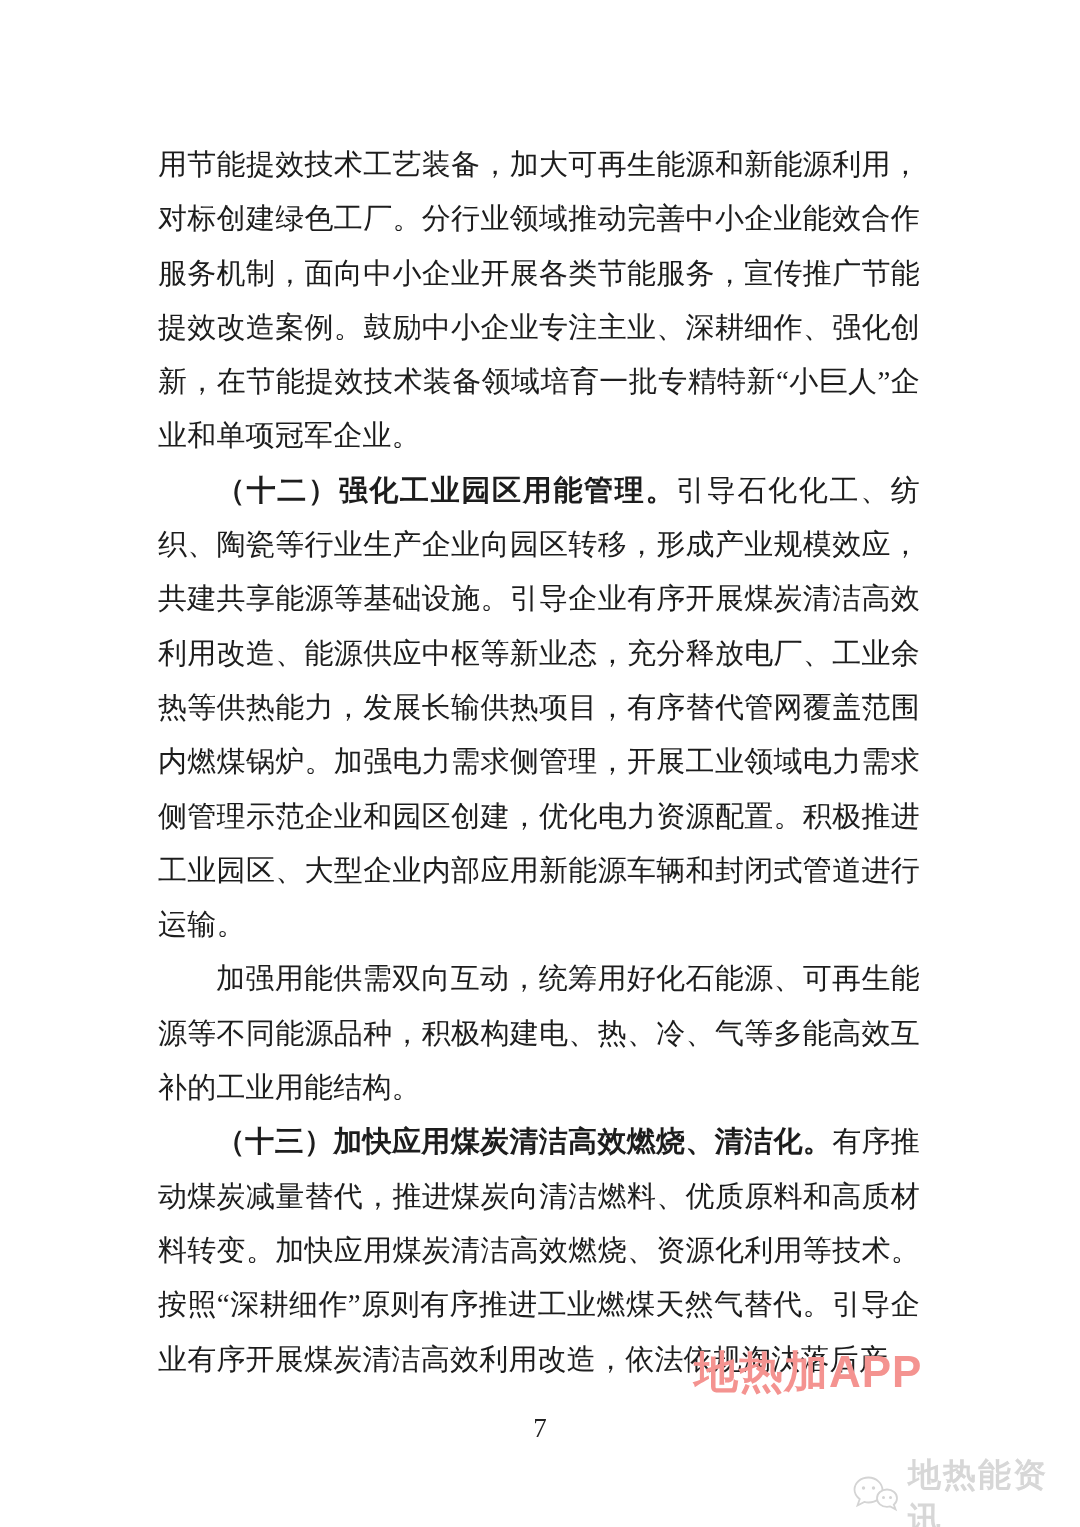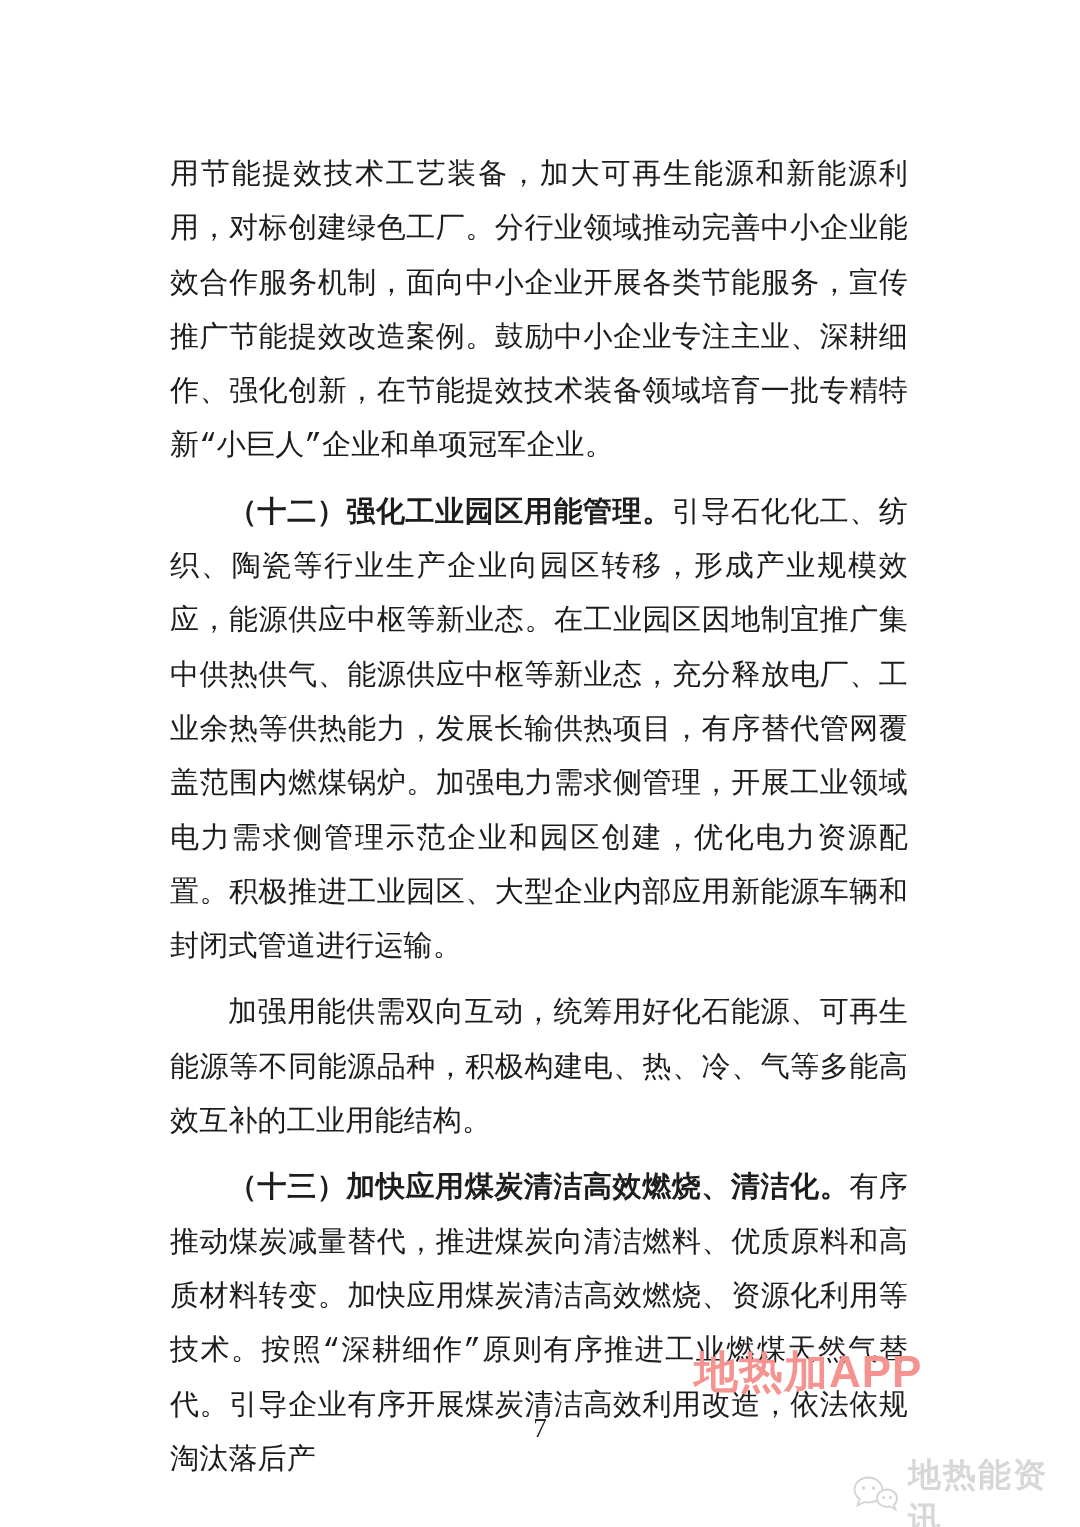--- a/index.html
+++ b/index.html
@@ -21,23 +21,22 @@
     top: 137px;
     width: 762px;
     font-size: 29px;
     line-height: 54.3px;
     color: #1d1d1d;
     text-align: justify;
     text-justify: inter-ideograph;
     letter-spacing: 0.2px;
   }
   .document-body p {
-    margin: 12px;
+    margin: 0;
     padding: 0;
-    font-family: Liberation Mono, monospace;
   }
   .para.indent {
     text-indent: 2em;
   }
   .run-bold {
     font-weight: bold;
   }
   .heading {
     font-weight: bold;
   }
@@ -84,21 +83,21 @@
     letter-spacing: 2px;
   }
 </style>
 </head>
 <body>
 
 <div class="page">
 
   <div class="document-body">
       <p class="para"><span>用节能提效技术工艺装备，加大可再生能源和新能源利用，对标创建绿色工厂。分行业领域推动完善中小企业能效合作服务机制，面向中小企业开展各类节能服务，宣传推广节能提效改造案例。鼓励中小企业专注主业、深耕细作、强化创新，在节能提效技术装备领域培育一批专精特新“小巨人”企业和单项冠军企业。</span></p>
-      <p class="para indent"><span class="run-bold">（十二）强化工业园区用能管理。</span><span>引导石化化工、纺织、陶瓷等行业生产企业向园区转移，形成产业规模效应，能源供应中枢等新业态。在工业园区因地制宜推广集中供热供气、能源供应中枢等新业态，充分释放电厂、工业余热等供热能力，发展长输供热项目，有序替代管网覆盖范围内燃煤锅炉。加强电力需求侧管理，开展工业领域电力需求侧管理示范企业和园区创建，优化电力资源配置。积极推进工业园区、大型企业内部应用新能源车辆和封闭式管道进行运输。</span></p>
+      <p class="para indent"><span class="run-bold">（十二）强化工业园区用能管理。</span><span>引导石化化工、纺织、陶瓷等行业生产企业向园区转移，形成产业规模效应，共建共享能源等基础设施。引导企业有序开展煤炭清洁高效利用改造、能源供应中枢等新业态，充分释放电厂、工业余热等供热能力，发展长输供热项目，有序替代管网覆盖范围内燃煤锅炉。加强电力需求侧管理，开展工业领域电力需求侧管理示范企业和园区创建，优化电力资源配置。积极推进工业园区、大型企业内部应用新能源车辆和封闭式管道进行运输。</span></p>
       <p class="para indent"><span>加强用能供需双向互动，统筹用好化石能源、可再生能源等不同能源品种，积极构建电、热、冷、气等多能高效互补的工业用能结构。</span></p>
       <p class="para indent"><span class="run-bold">（十三）加快应用煤炭清洁高效燃烧、清洁化。</span><span>有序推动煤炭减量替代，推进煤炭向清洁燃料、优质原料和高质材料转变。加快应用煤炭清洁高效燃烧、资源化利用等技术。按照“深耕细作”原则有序推进工业燃煤天然气替代。引导企业有序开展煤炭清洁高效利用改造，依法依规淘汰落后产</span></p>
     </div>
 
   <div class="page-number">7</div>
 
   <div class="app-watermark">地热加APP</div>
 
   <div class="channel-watermark">
     <span class="wechat-icon">

